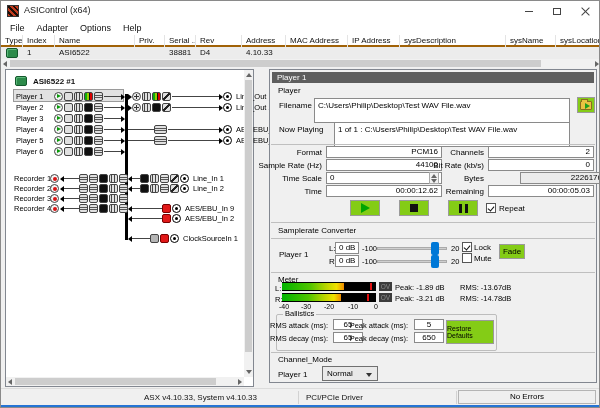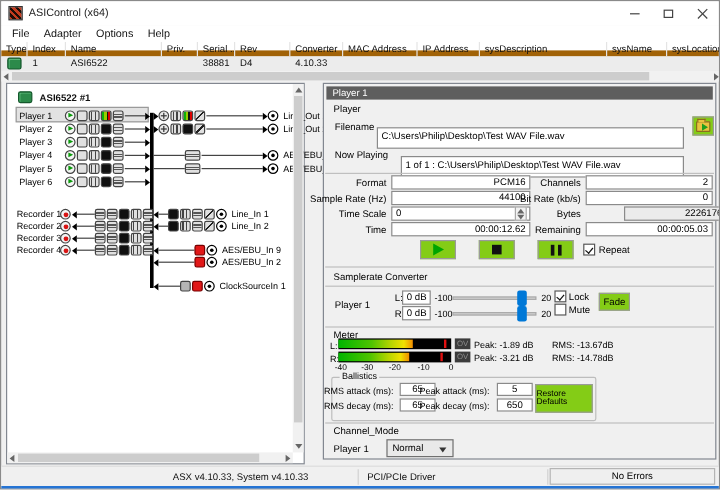--- a/index.html
+++ b/index.html
@@ -17,21 +17,21 @@
   .winbtn { position:absolute; top:0; width:28px; height:20px; display:flex; align-items:center; justify-content:center; }
   .glyph-min { width:8px; height:1px; background:#444; }
   .glyph-max { width:8px; height:7px; border:1px solid #444; }
   .glyph-close { position:relative; width:9px; height:9px; }
   .glyph-close::before,.glyph-close::after { content:''; position:absolute; left:-1px; top:4px; width:11px; height:1px; background:#444; }
   .glyph-close::before { transform:rotate(45deg); } .glyph-close::after { transform:rotate(-45deg); }
   
   #menubar { position:absolute; left:0; top:20px; width:100%; height:14px; background:#ffffff; display:flex; align-items:center; padding-left:3px; }
   .menuitem { font-size:9px; padding:0 6px; color:#111; }
   
-  #tblhead { position:absolute; left:0; top:34px; width:600px; height:12px; background:#fff; border-bottom:5px solid #a16207; }
+  #tblhead { position:absolute; left:0; top:34px; width:600px; height:12px; background:#fff; border-bottom:2px solid #a16207; }
   #tblrow  { position:absolute; left:0; top:46px; width:600px; height:12px; background:#ececec; }
   .hcell { position:absolute; top:0; height:12px; font-size:8px; line-height:12px; padding-left:4px;
     border-right:1px solid #e4e4e4; white-space:nowrap; overflow:hidden; color:#111; }
   .rcell { position:absolute; top:0; height:12px; font-size:8px; line-height:12px; padding-left:4px; white-space:nowrap; color:#111; }
   #rowicon { position:absolute; left:5px; top:1px; width:12px; height:10px; background:#2c8a4a;
     border:1px solid #14582c; border-radius:2px;
     box-shadow:inset 1px 1px 0 #5cb87a; }
   
   .sbtrack { position:absolute; background:#f1f1f1; }
   .sbthumb { position:absolute; background:#cdcdcd; }
@@ -78,21 +78,21 @@
   #panel { position:absolute; left:268px; top:68px; width:328px; height:314px; background:#f0f0f0; border:1px solid #828790; }
   #phead { position:absolute; left:2px; top:2px; width:322px; height:11px; background:#5e5e5e; color:#fff;
     font-size:8px; line-height:11px; padding-left:5px; }
   .slab { position:absolute; font-size:8px; white-space:nowrap; color:#000; }
   .rlab { position:absolute; font-size:8px; white-space:nowrap; color:#000; }
   .sep { position:absolute; left:1px; right:1px; height:1px; background:#bfbfbf; }
   .fld { position:absolute; background:#fff; border:1px solid #8a8a8a; font-size:8px; line-height:10px;
     padding:0 3px; text-align:right; height:12px; overflow:hidden; white-space:nowrap; }
   .fld.left { text-align:left; }
   .fld.gray { background:#ebebeb; }
-  .fld.tall { height:18px; line-height:13px; text-align:left;margin-top:8px; }
+  .fld.tall { height:25px; line-height:13px; text-align:left; }
   .btn { position:absolute; background:#84cc16; border:1px solid #9a9a9a; display:flex; align-items:center; justify-content:center; font-size:8px; }
   .spin { position:absolute; right:56px; width:10px; height:12px; border:1px solid #aaa; background:#f2f2f2;
     display:flex; flex-direction:column; align-items:center; justify-content:space-around; }
   .cb { position:absolute; width:10px; height:10px; background:#fff; border:1px solid #555; }
   .cb.checked::after { content:''; position:absolute; left:1px; top:2px; width:5px; height:3px;
     border-left:1.5px solid #111; border-bottom:1.5px solid #111; transform:rotate(-50deg); }
   .track { position:absolute; height:3px; background:#cfcfcf; border:1px solid #ababab; }
   .thumb { position:absolute; width:8px; height:13px; background:#0078d7; border-radius:2px; }
   .meterbox { position:absolute; left:12px; width:94px; height:9px; background:#000; }
   .mfill { position:absolute; left:0; top:1px; height:7px;
@@ -152,21 +152,21 @@
     <span class="menuitem">Help</span>
   </div>
 
   <div id="tblhead">
     <div class="hcell" style="left:0;width:22px;">Type</div>
     <div class="hcell" style="left:22px;width:32px;">Index</div>
     <div class="hcell" style="left:54px;width:80px;">Name</div>
     <div class="hcell" style="left:134px;width:30px;">Priv.</div>
     <div class="hcell" style="left:164px;width:31px;">Serial ...</div>
     <div class="hcell" style="left:195px;width:46px;">Rev</div>
-    <div class="hcell" style="left:241px;width:44px;">Converter</div>
+    <div class="hcell" style="left:241px;width:44px;">Address</div>
     <div class="hcell" style="left:285px;width:62px;">MAC Address</div>
     <div class="hcell" style="left:347px;width:52px;">IP Address</div>
     <div class="hcell" style="left:399px;width:106px;">sysDescription</div>
     <div class="hcell" style="left:505px;width:50px;">sysName</div>
     <div class="hcell" style="left:555px;width:45px;border-right:none;">sysLocation</div>
   </div>
 
   <div id="tblrow">
     <div id="rowicon"></div>
     <div class="rcell" style="left:22px;width:32px;">1</div>

